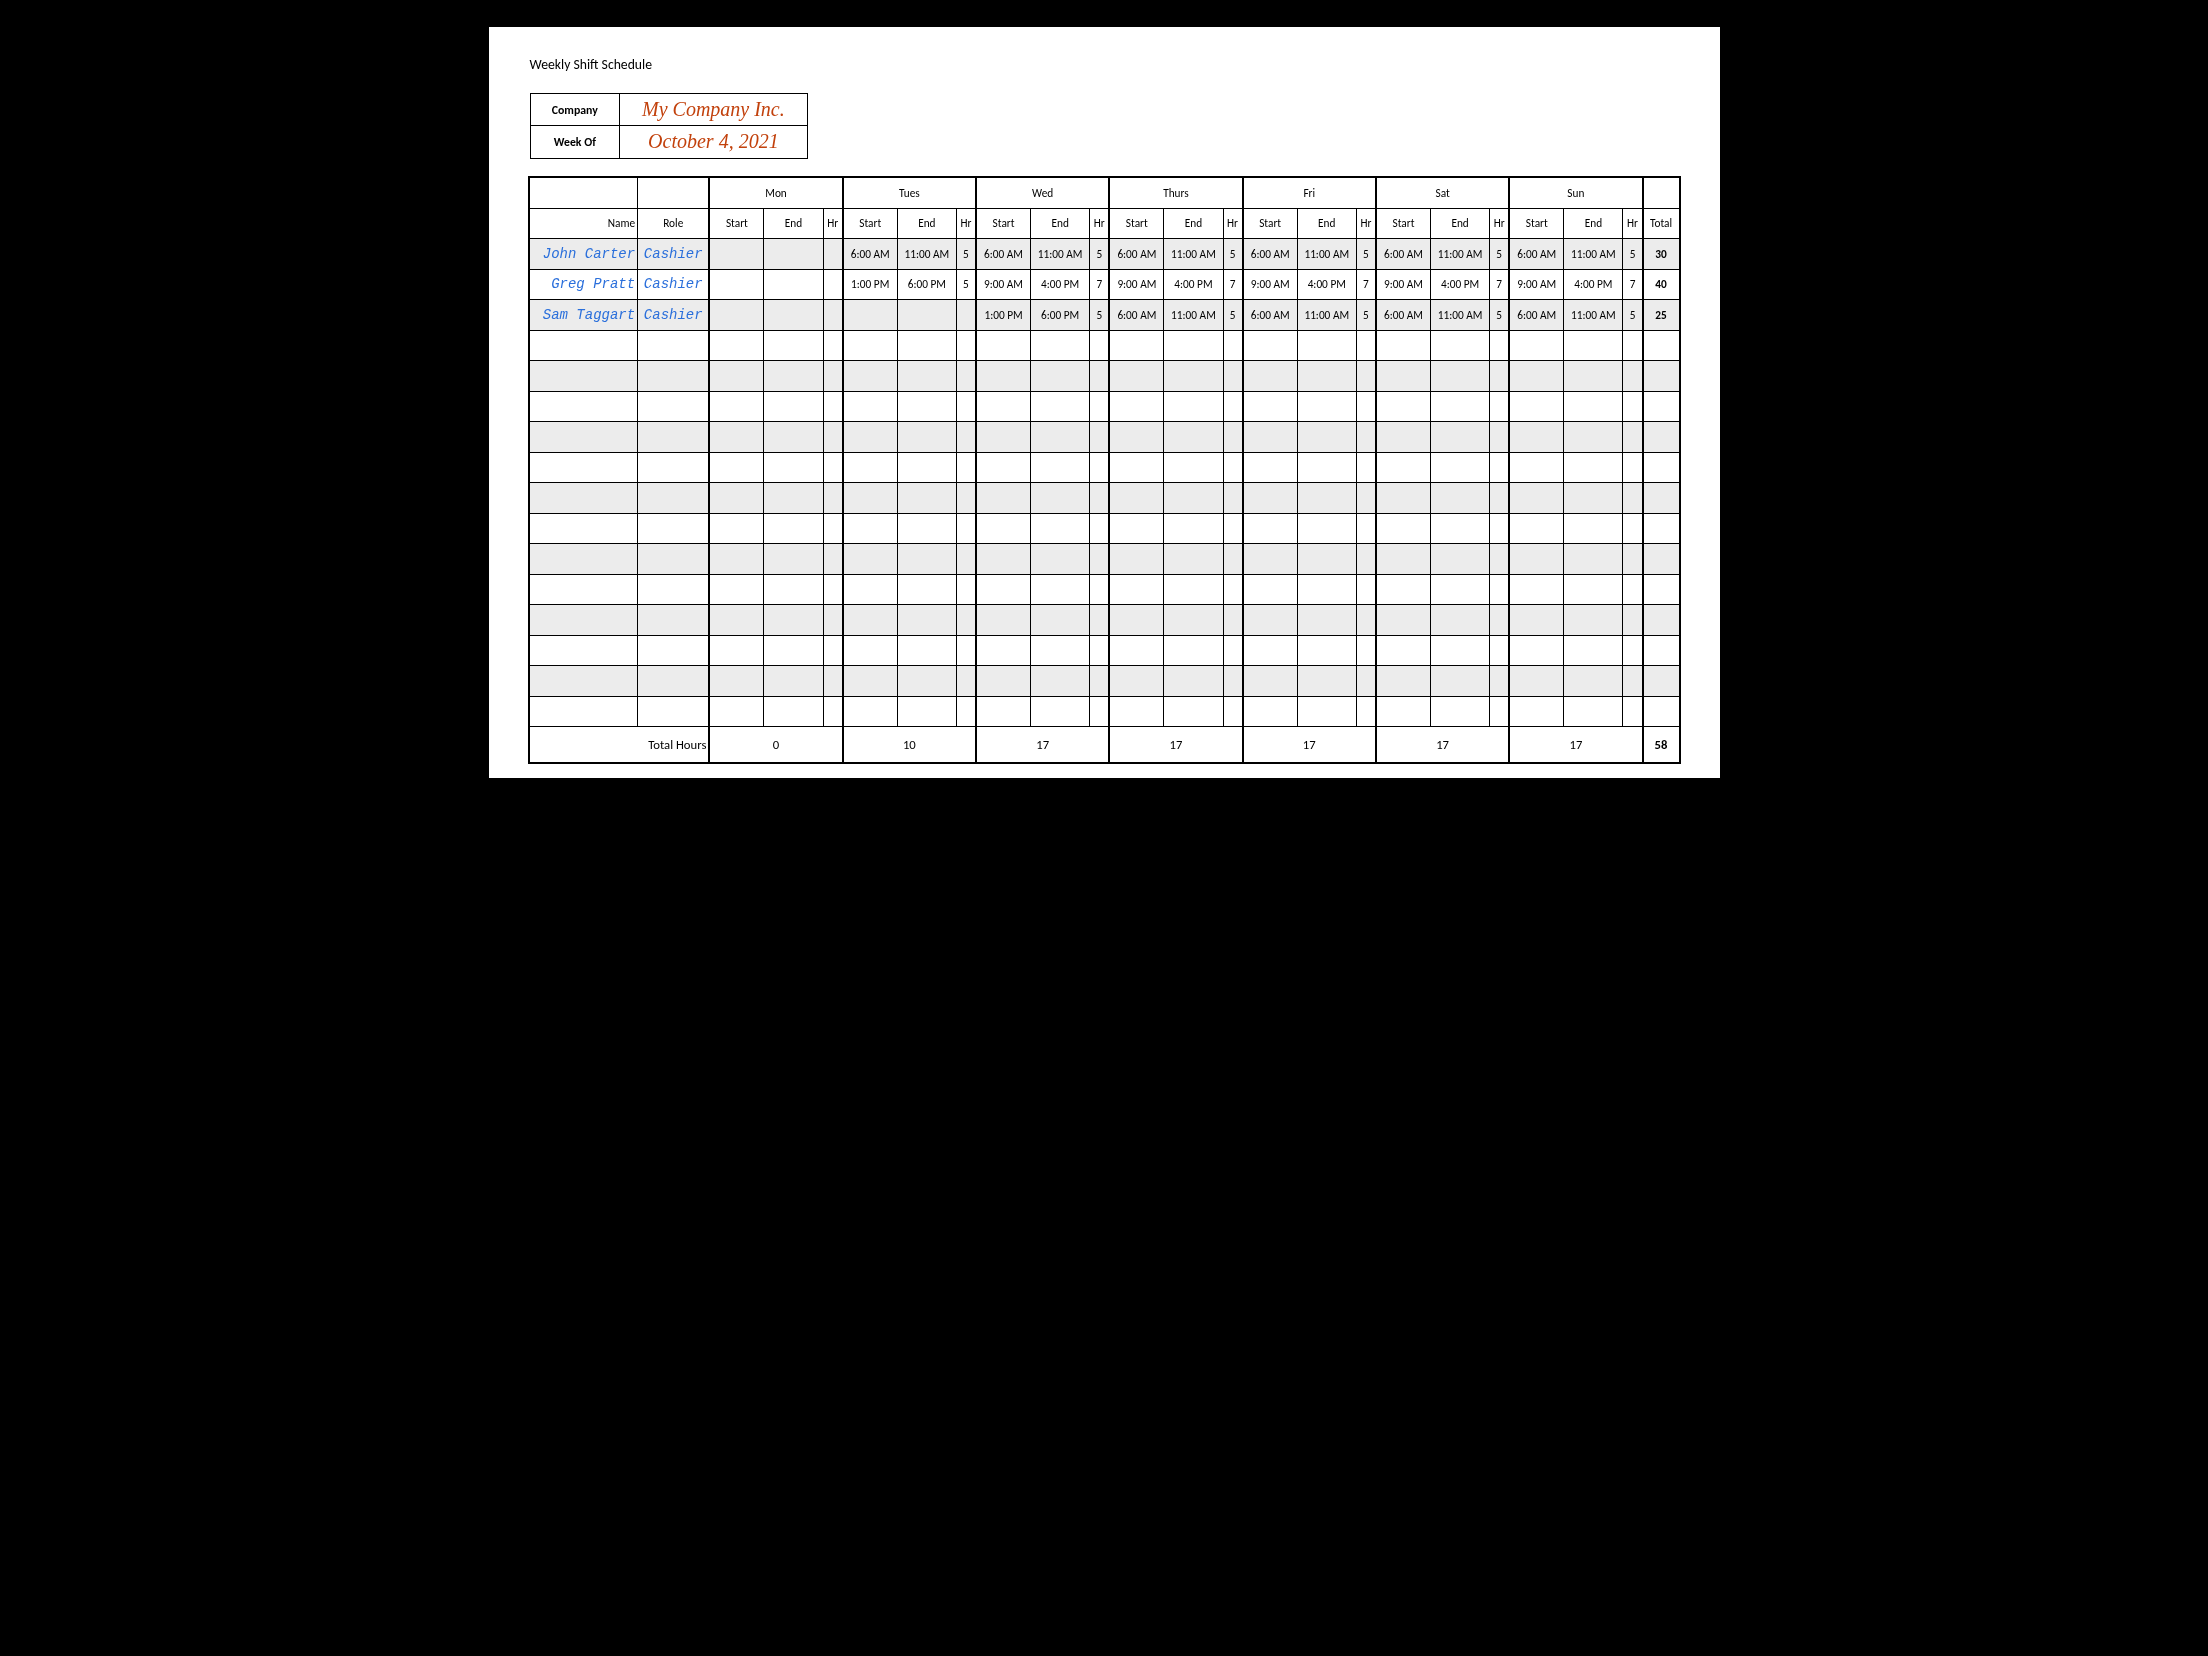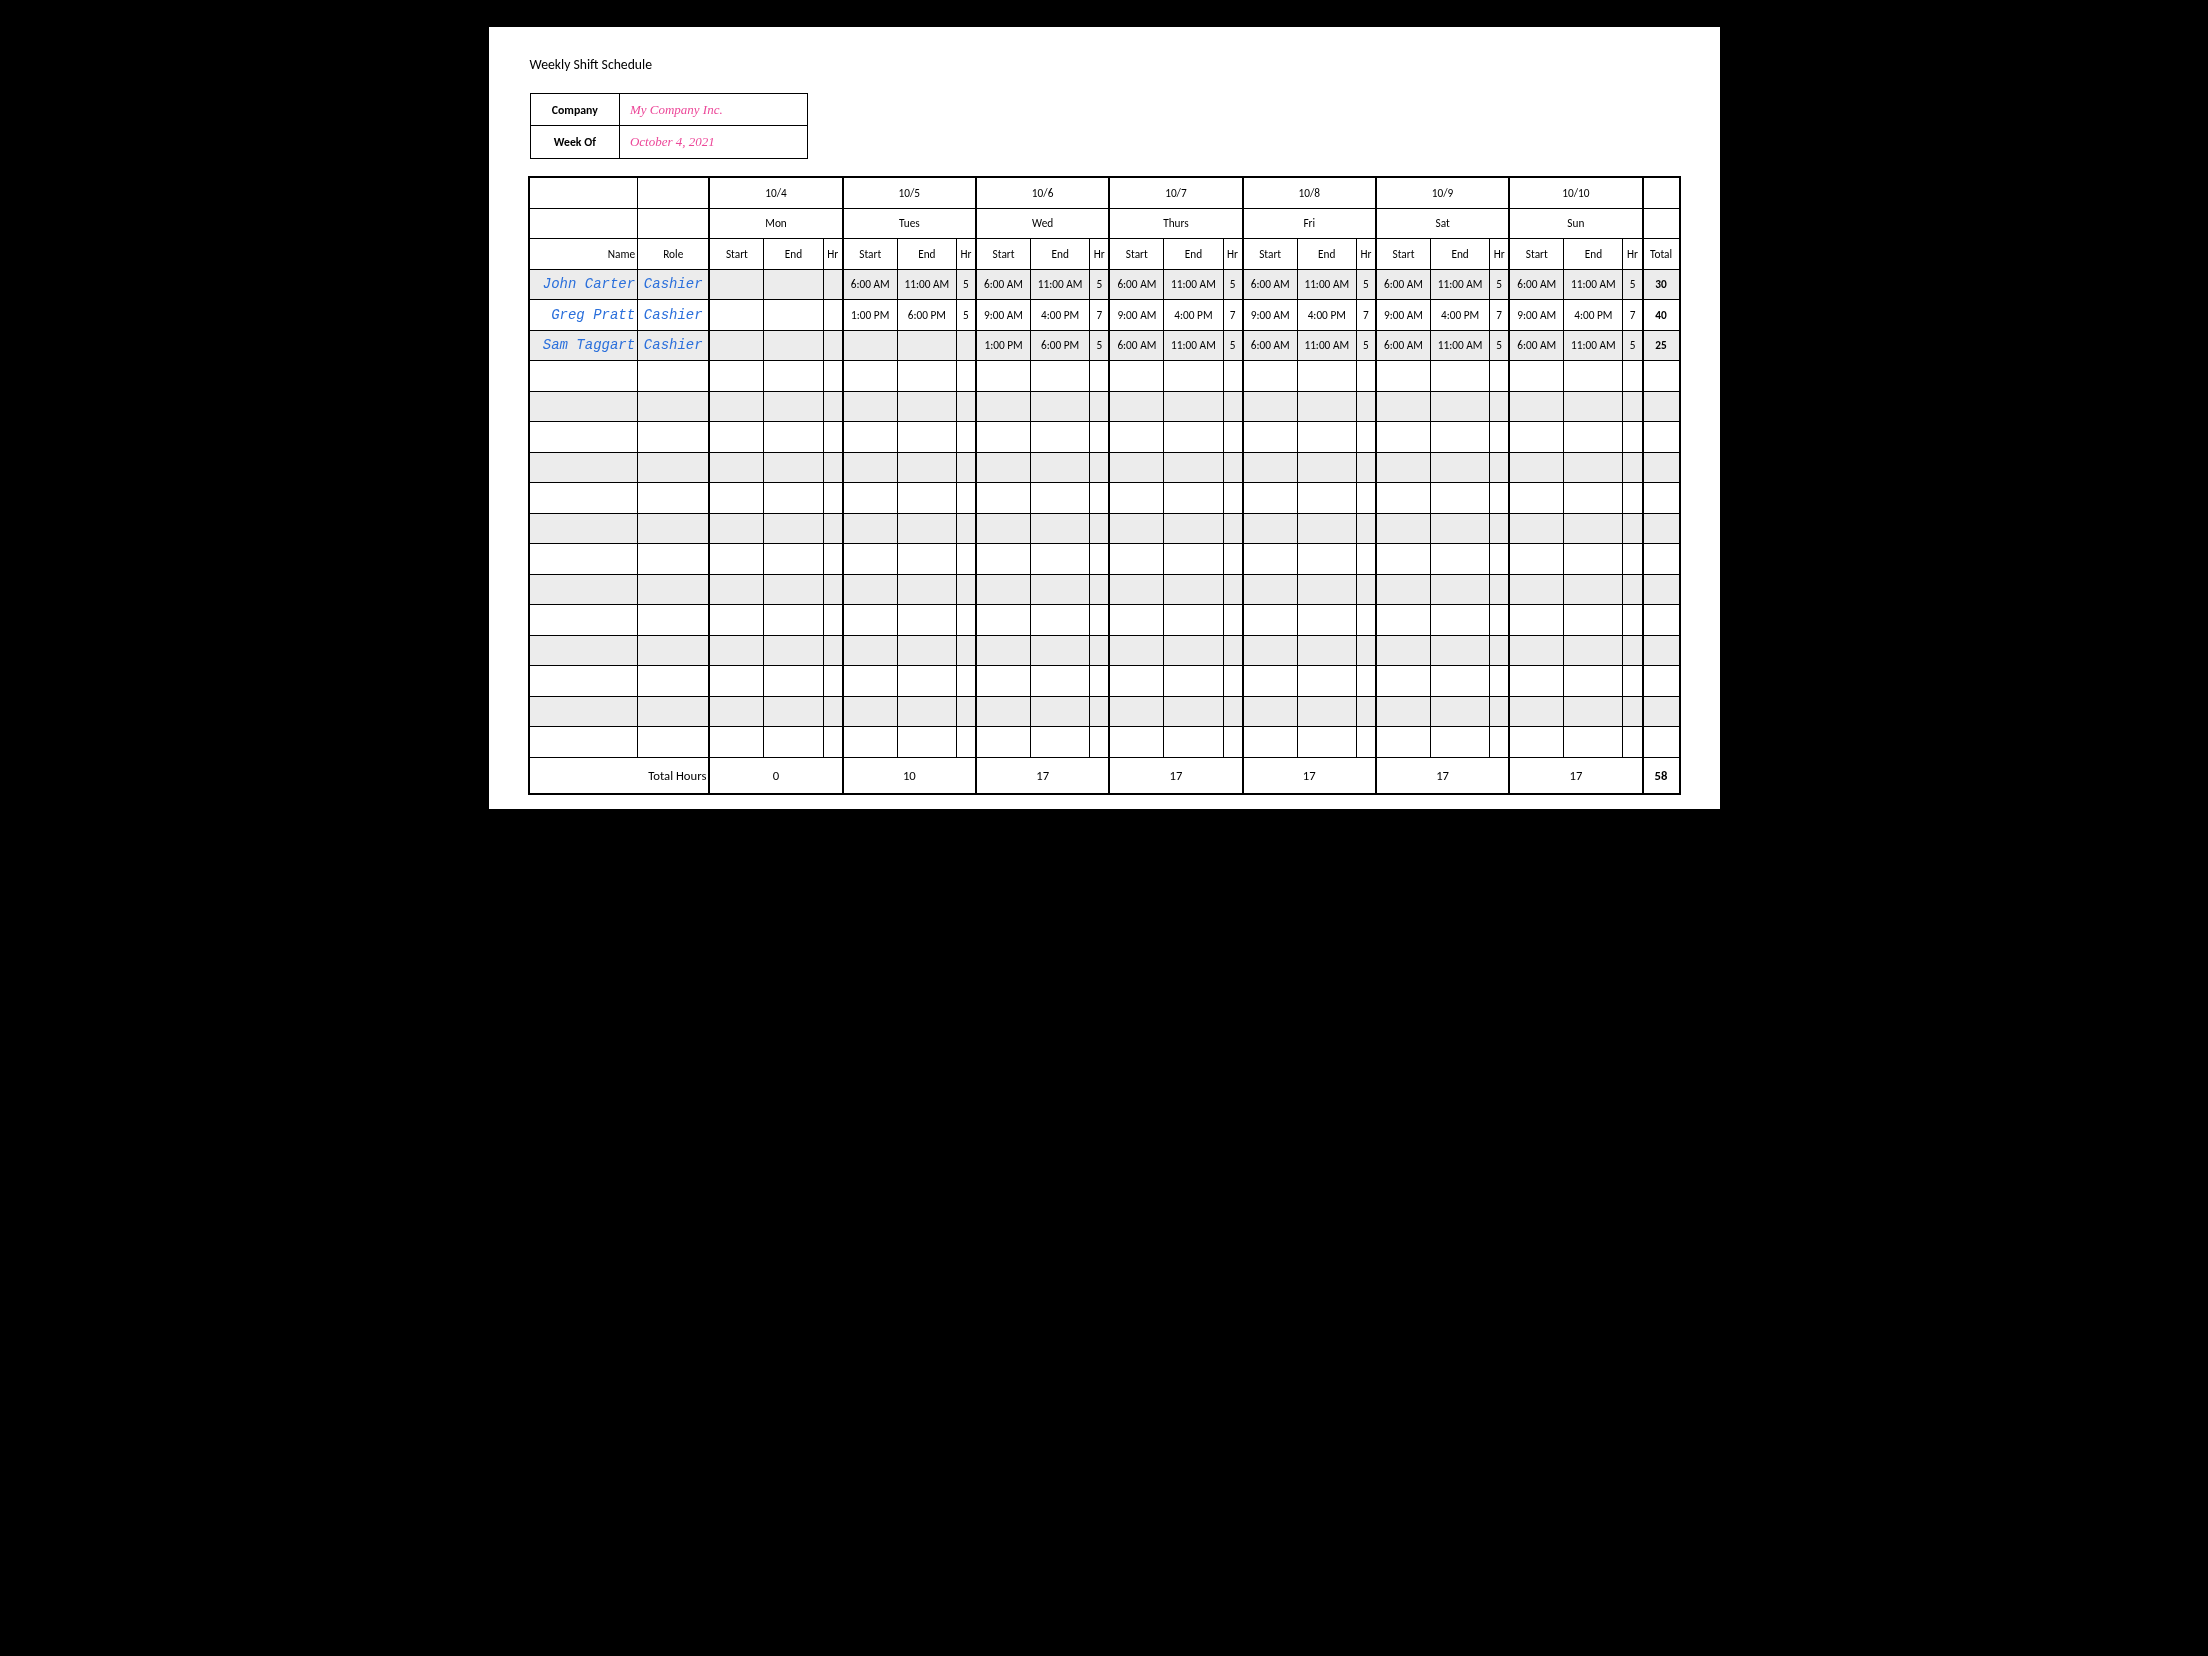--- a/index.html
+++ b/index.html
@@ -32,24 +32,25 @@
     height: 23.5px;
   }
   .meta-label {
     width: 69px;
     text-align: center;
     font-weight: bold;
     font-size: 11.8px;
   }
   .meta-value {
     width: 167px;
-    color: #ec4899;
+    text-align: center;
+    color: #c2410c;
     font-family: "Comic Sans MS", "Segoe Script", cursive;
     font-style: italic;
-    font-size: 13px;
+    font-size: 20px;
   }
 
   .schedule {
     border-collapse: collapse;
     width: 100%;
     border: 2px solid #000;
   }
   .schedule th, .schedule td {
     border: 1px solid #000;
     font-size: 11.3px;
@@ -144,32 +145,20 @@
         <col class="hr">
         <col class="start">
         <col class="end">
         <col class="hr">
         <col class="total">
       </colgroup>
     <thead id="thead">
         <tr>
           <th class="grp-left"></th>
           <th class="grp-right"></th>
-          <th class="grp-right" colspan="3">10/4</th>
-          <th class="grp-right" colspan="3">10/5</th>
-          <th class="grp-right" colspan="3">10/6</th>
-          <th class="grp-right" colspan="3">10/7</th>
-          <th class="grp-right" colspan="3">10/8</th>
-          <th class="grp-right" colspan="3">10/9</th>
-          <th class="grp-right" colspan="3">10/10</th>
-          <th class="grp-right"></th>
-        </tr>
-        <tr>
-          <th class="grp-left"></th>
-          <th class="grp-right"></th>
           <th class="grp-right" colspan="3">Mon</th>
           <th class="grp-right" colspan="3">Tues</th>
           <th class="grp-right" colspan="3">Wed</th>
           <th class="grp-right" colspan="3">Thurs</th>
           <th class="grp-right" colspan="3">Fri</th>
           <th class="grp-right" colspan="3">Sat</th>
           <th class="grp-right" colspan="3">Sun</th>
           <th class="grp-right"></th>
         </tr>
         <tr>

